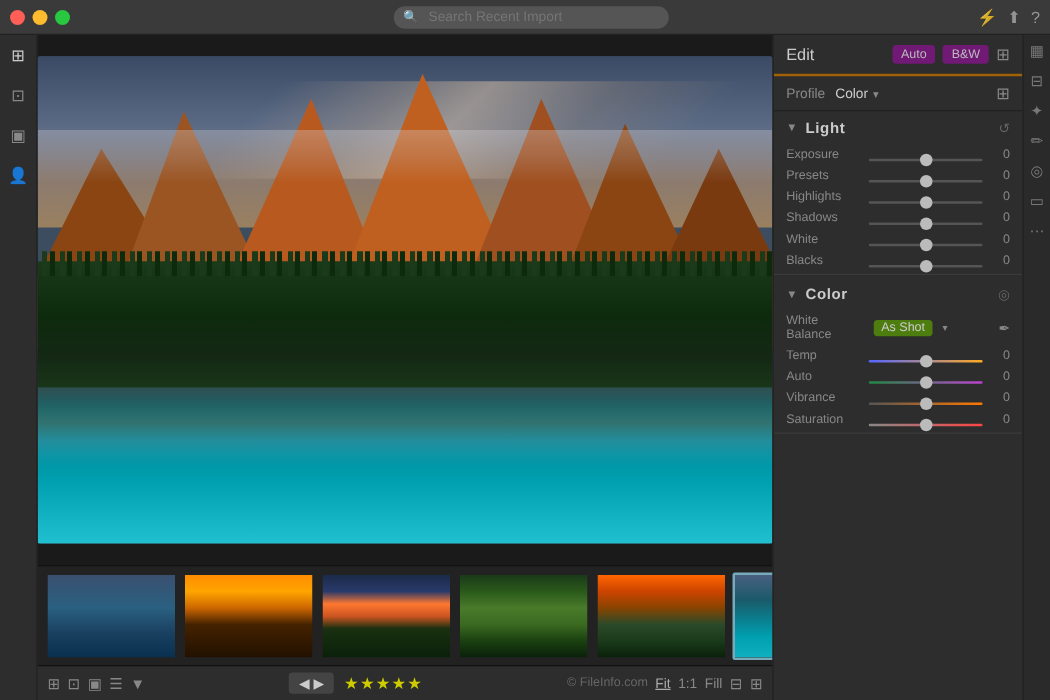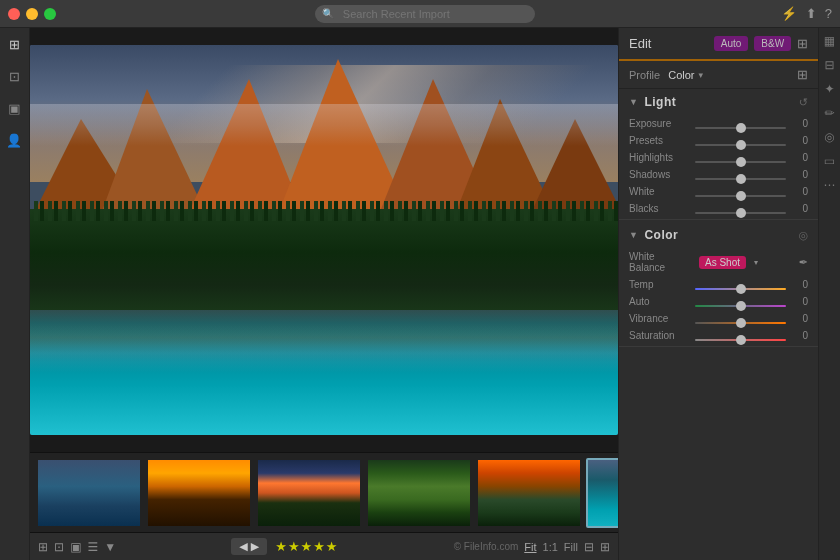--- a/index.html
+++ b/index.html
@@ -533,21 +533,21 @@
     .wb-row {
       display: flex;
       align-items: center;
       padding: 3px 10px;
       gap: 8px;
       font-size: 10px;
     }
     .wb-label { color: #888; width: 62px; flex-shrink: 0; }
     .wb-value {
       color: #ccc;
-      background: #be185d;
+      background: #4d7c0f;
       border-radius: 3px;
       padding: 1px 6px;
       font-size: 10px;
     }
     .wb-dropdown { font-size: 8px; color: #888; }
     .wb-eyedropper {
       margin-left: auto;
       color: #888;
       font-size: 11px;
       cursor: pointer;

